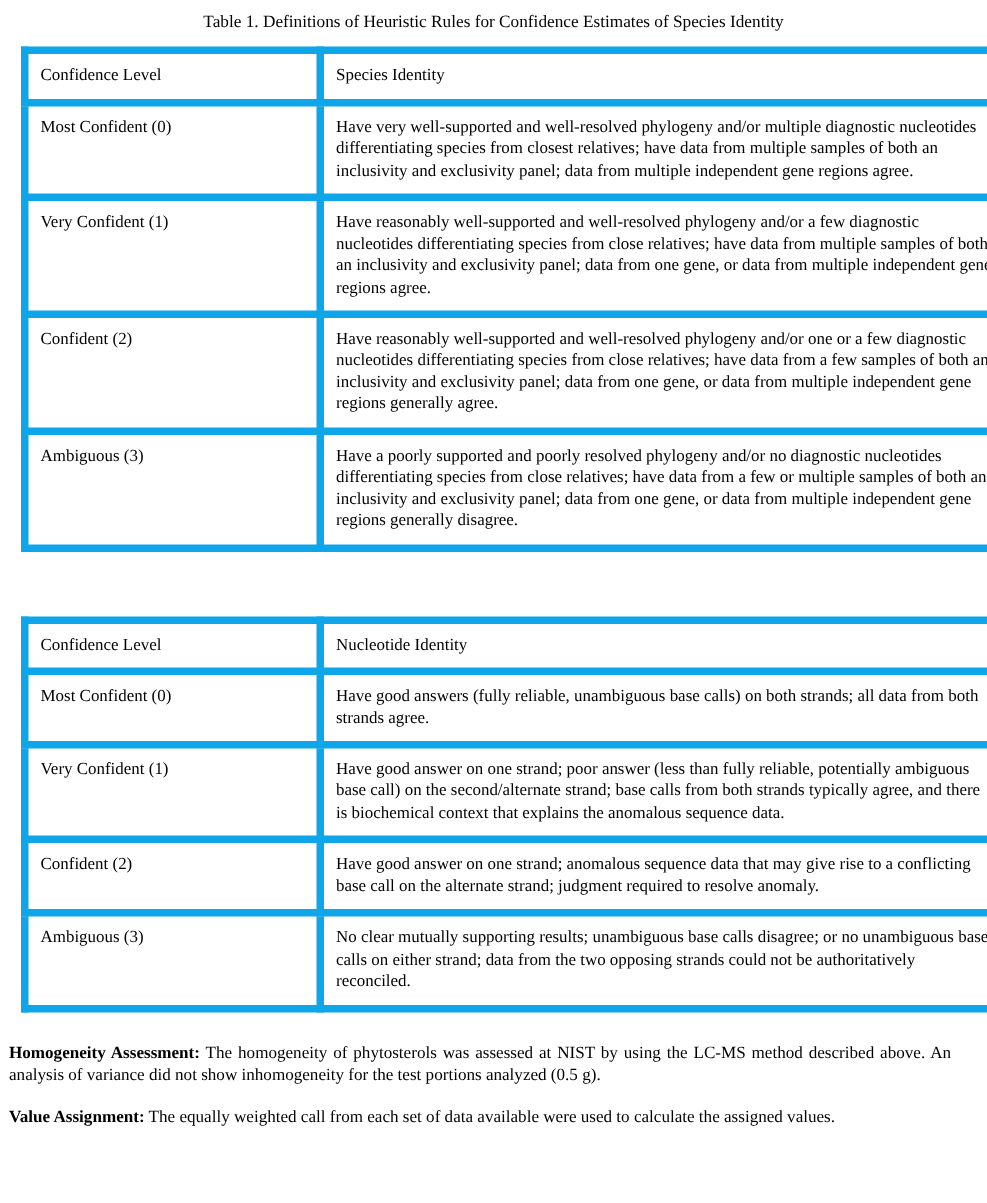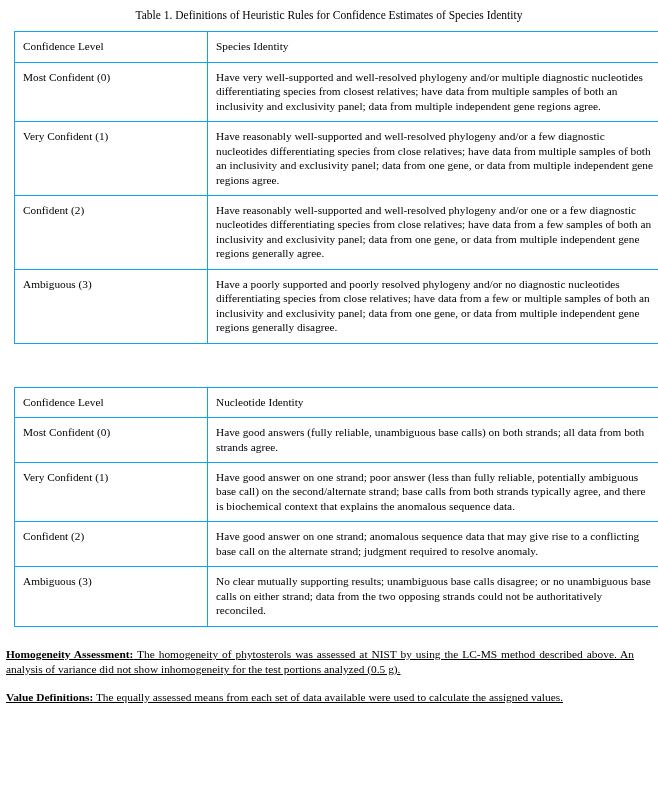--- a/index.html
+++ b/index.html
@@ -31,21 +31,21 @@
   .caption1 { margin-top: 8px; }
   .caption2 { margin-top: 0; }
   table.doc-table {
     border-collapse: collapse;
     width: 614px;
     margin-left: 14px;
     margin-top: 9px;
     table-layout: fixed;
   }
   table.doc-table td {
-    border: 1px solid #0ea5e9;
+    border: 5px solid #0ea5e9;
     vertical-align: top;
     padding: 7px 8px 8px 8px;
     font-size: 11.3px;
     line-height: 1.28;
   }
   td.col-level {
     width: 176px;
   }
   td.col-desc {
     width: 438px;
@@ -56,21 +56,20 @@
   }
   .gap-between-tables {
     height: 34px;
   }
   .para {
     margin: 0 0 0 0;
     padding: 0 24px 0 6px;
     font-size: 11.4px;
     line-height: 1.33;
     text-align: justify;
-    text-decoration: underline;
   }
   .para-homogeneity { margin-top: 20px; }
   .para-value { margin-top: 13px; }
   .para b {
     font-weight: bold;
   }
 </style>
 </head>
 <body>
 
@@ -126,15 +125,15 @@
       </tr>
       <tr>
         <td class="col-level">Ambiguous (3)</td>
         <td class="col-desc">No clear mutually supporting results; unambiguous base calls disagree; or no unambiguous base calls on either strand; data from the two opposing strands could not be authoritatively reconciled.</td>
       </tr>
     </tbody>
   </table>
 
   <p class="para para-homogeneity"><b>Homogeneity Assessment:</b><span>  The homogeneity of phytosterols was assessed at NIST by using the LC-MS method described above.  An analysis of variance did not show inhomogeneity for the test portions analyzed (0.5 g).</span></p>
 
-  <p class="para para-value"><b>Value Definitions:</b><span>  The equally assessed means from each set of data available were used to calculate the assigned values.</span></p>
+  <p class="para para-value"><b>Value Assignment:</b><span>  The equally weighted call from each set of data available were used to calculate the assigned values.</span></p>
 
 </div>
 
 </body></html>

